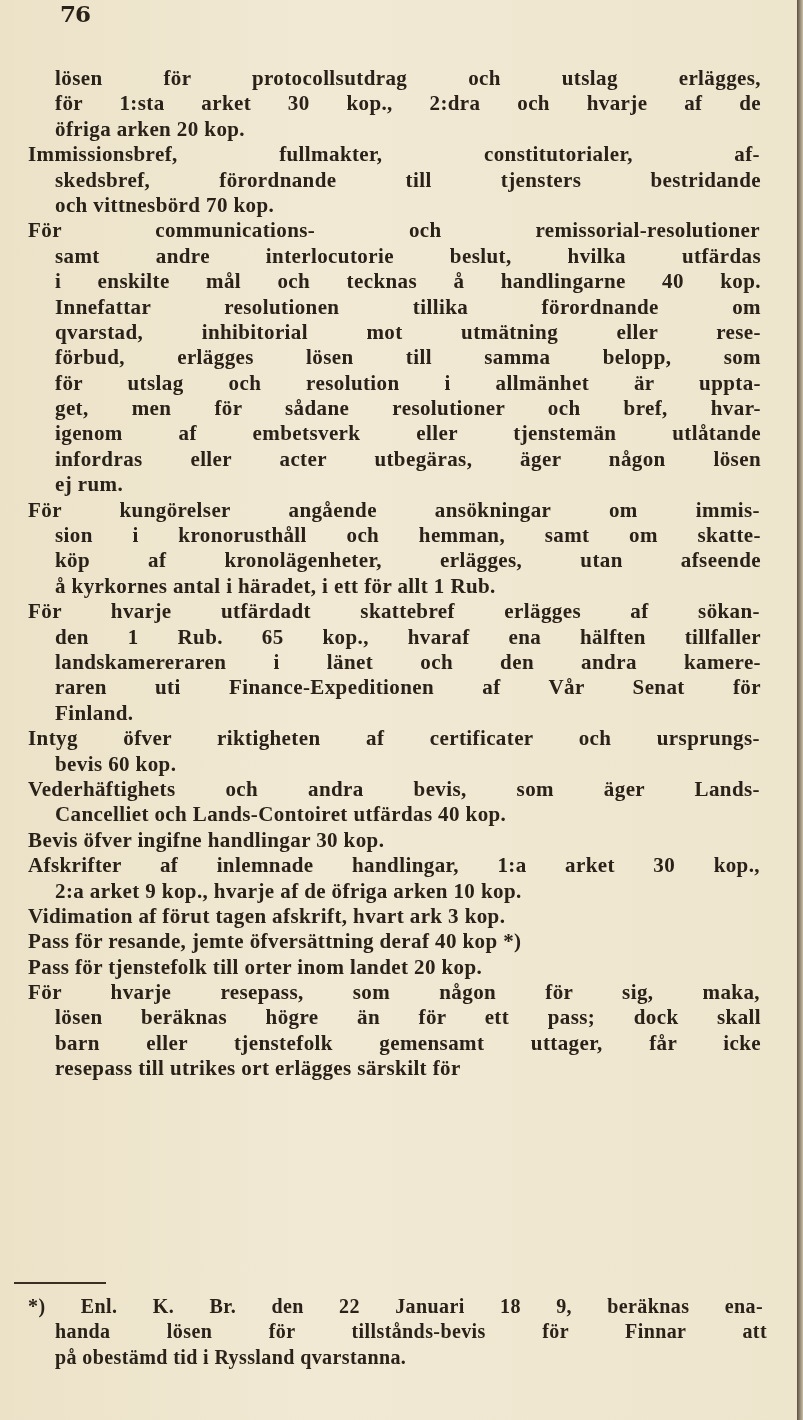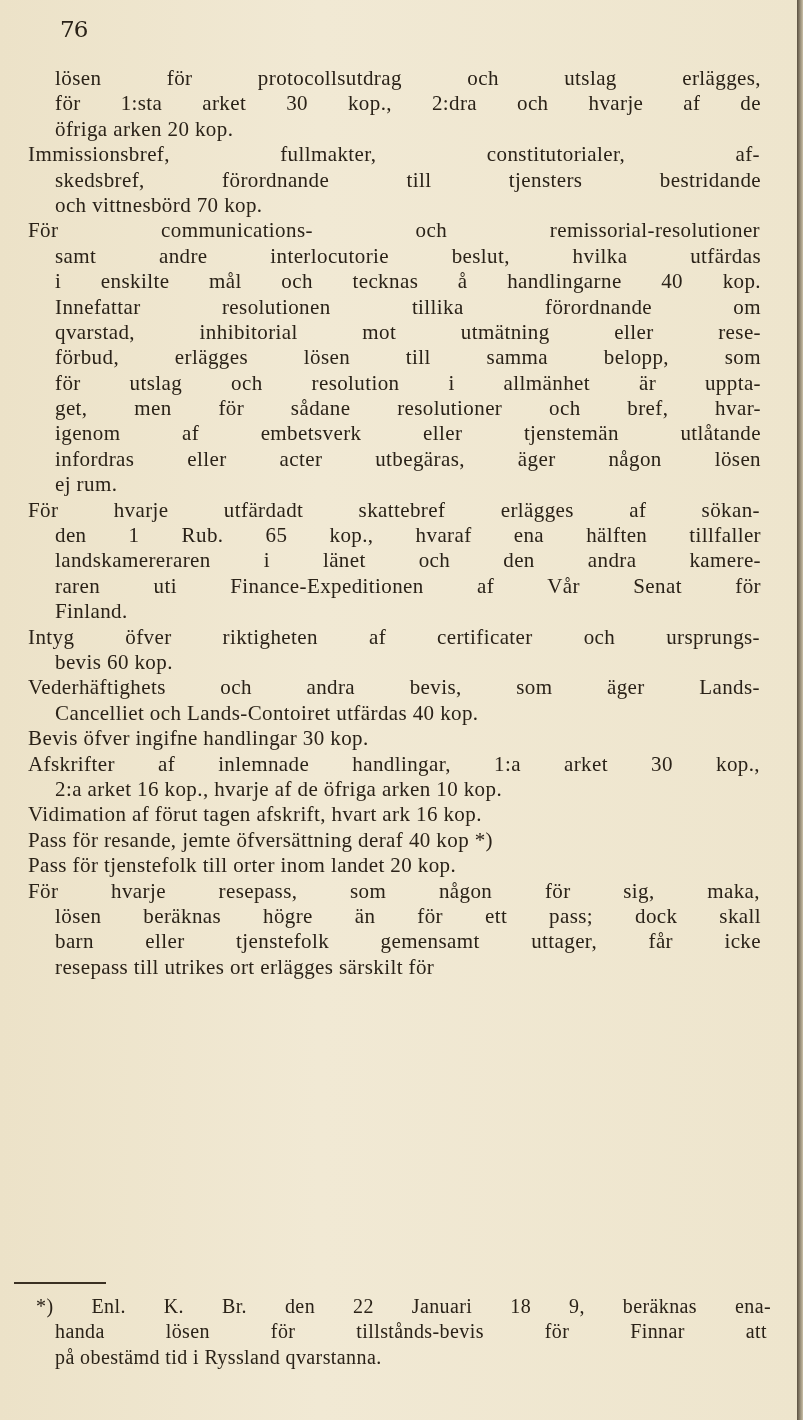--- a/index.html
+++ b/index.html
@@ -8,35 +8,35 @@
     background:#efe6cf;
     position:relative;
     font-family:"DejaVu Serif", serif;
     color:#2a2218;
   }
   .page {
     position:absolute; left:0; top:0; width:797px; height:1420px;
     background:linear-gradient(90deg,#ece2c8 0%,#f1e9d4 40%,#eee5cd 100%);
   }
   .edge { position:absolute; left:797px; top:0; width:6px; height:1420px; background:linear-gradient(90deg,#5a5040,#c9bfa6); }
-  .pnum { position:absolute; left:60px; top:16px; font-size:23px; font-weight:normal; letter-spacing:-1px;text-align:center; }
+  .pnum { position:absolute; left:60px; top:0; font-size:23px; font-weight:bold; letter-spacing:-1px;text-align:center; }
   .text { position:absolute; left:28px; top:66px; width:760px; }
   .line {
-    height:25.4px; line-height:25.4px; font-size:21px; font-weight:normal;
+    height:25.4px; line-height:25.4px; font-size:21px; font-weight:bold;
     white-space:nowrap; text-align:justify; text-align-last:justify;
     width:732px; transform-origin:left center;
     font-family:"Liberation Serif", serif;
     letter-spacing:0.4px;
   }
   .line.cont { margin-left:27px; width:706px; }
   .line.short { text-align-last:left; }
   .rule { position:absolute; left:14px; top:1282px; width:92px; border-top:2px solid #3a3022; }
   .foot { position:absolute; left:28px; top:1294px; }
   .foot .line { width:708px; font-size:20px; }
-  .foot .line.first { margin-left:8px; width:735px; }
+  .foot .line.first { margin-left:0; width:735px; }
   .foot .line.cont { width:712px; }
 </style>
 </head>
 <body>
 
 <div class="page"></div>
 <div class="edge"></div>
 
 <div class="pnum">76</div>
 
@@ -58,43 +58,49 @@
       <div class="line cont">Innefattar resolutionen tillika förordnande om</div>
       <div class="line cont">qvarstad, inhibitorial mot utmätning eller rese-</div>
       <div class="line cont">förbud, erlägges lösen till samma belopp, som</div>
       <div class="line cont">för utslag och resolution i allmänhet är uppta-</div>
       <div class="line cont">get, men för sådane resolutioner och bref, hvar-</div>
       <div class="line cont">igenom af embetsverk eller tjenstemän utlåtande</div>
       <div class="line cont">infordras eller acter utbegäras, äger någon lösen</div>
       <div class="line cont short">ej rum.</div>
     </div>
     <div>
+      <div class="line">För kungörelser angående ansökningar om immis-</div>
+      <div class="line cont">sion i kronorusthåll och hemman, samt om skatte-</div>
+      <div class="line cont">köp af kronolägenheter, erlägges, utan afseende</div>
+      <div class="line cont short">å kyrkornes antal i häradet, i ett för allt 1 Rub.</div>
+    </div>
+    <div>
       <div class="line">För hvarje utfärdadt skattebref erlägges af sökan-</div>
       <div class="line cont">den 1 Rub. 65 kop., hvaraf ena hälften tillfaller</div>
       <div class="line cont">landskamereraren i länet och den andra kamere-</div>
       <div class="line cont">raren uti Finance-Expeditionen af Vår Senat för</div>
       <div class="line cont short">Finland.</div>
     </div>
     <div>
       <div class="line">Intyg öfver riktigheten af certificater och ursprungs-</div>
       <div class="line cont short">bevis 60 kop.</div>
     </div>
     <div>
       <div class="line">Vederhäftighets och andra bevis, som äger Lands-</div>
       <div class="line cont short">Cancelliet och Lands-Contoiret utfärdas 40 kop.</div>
     </div>
     <div>
       <div class="line short">Bevis öfver ingifne handlingar 30 kop.</div>
     </div>
     <div>
       <div class="line">Afskrifter af inlemnade handlingar, 1:a arket 30 kop.,</div>
-      <div class="line cont short">2:a arket 16 kop., hvarje af de öfriga arken 10 kop.</div>
+      <div class="line cont short">2:a arket 9 kop., hvarje af de öfriga arken 10 kop.</div>
     </div>
     <div>
-      <div class="line short">Vidimation af förut tagen afskrift, hvart ark 16 kop.</div>
+      <div class="line short">Vidimation af förut tagen afskrift, hvart ark 3 kop.</div>
     </div>
     <div>
       <div class="line short">Pass för resande, jemte öfversättning deraf 40 kop *)</div>
     </div>
     <div>
       <div class="line short">Pass för tjenstefolk till orter inom landet 20 kop.</div>
     </div>
     <div>
       <div class="line">För hvarje resepass, som någon för sig, maka,</div>
       <div class="line cont">lösen beräknas högre än för ett pass; dock skall</div>

